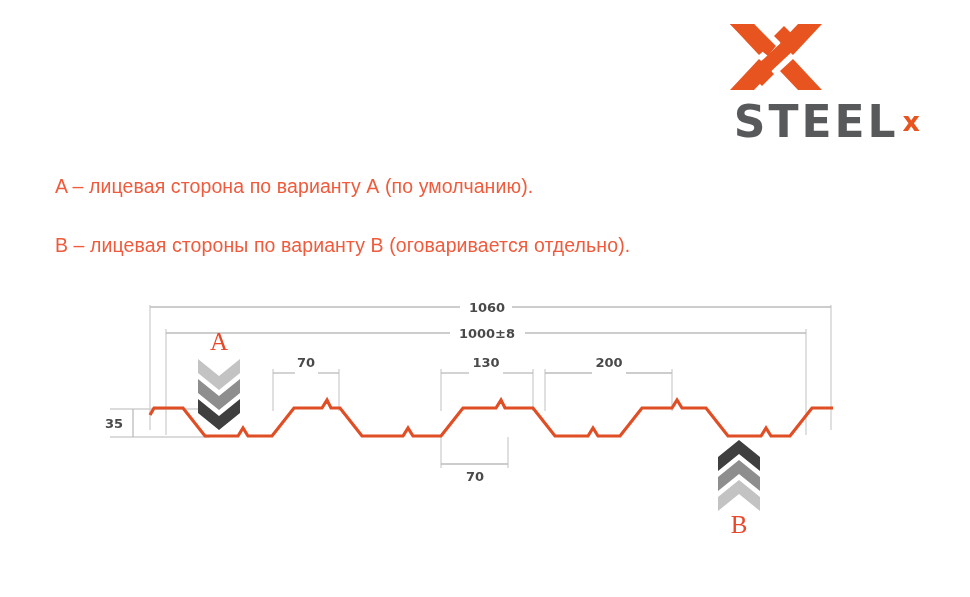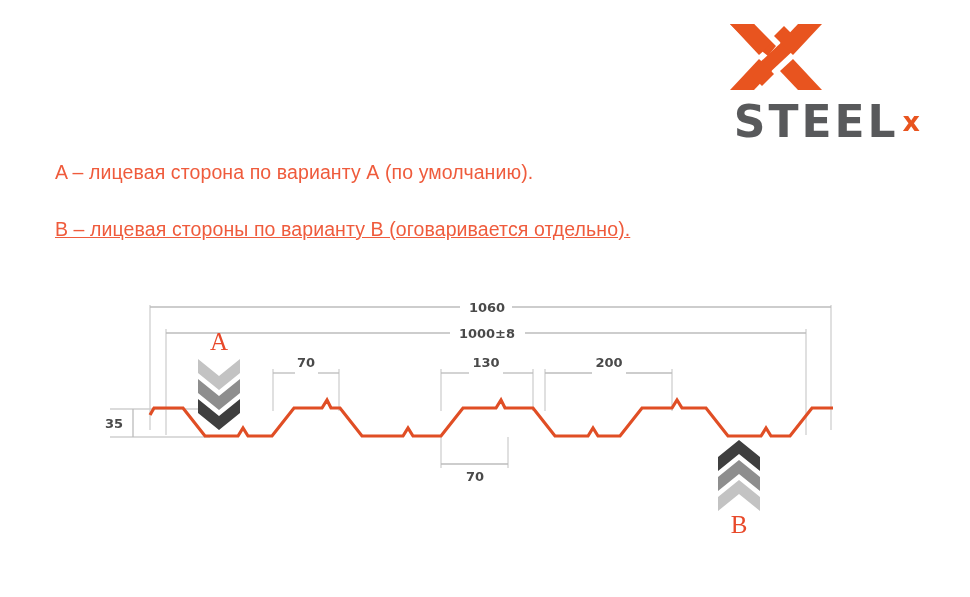--- a/index.html
+++ b/index.html
@@ -68,22 +68,22 @@
   .legend-text {
     position: absolute;
     left: 55px;
     color: #ef5b3c;
     font-family: "Liberation Sans", sans-serif;
     font-size: 19.5px;
     font-weight: normal;
     white-space: nowrap;
     letter-spacing: 0.1px;
   }
-  #legend-a { top: 161px; }
-  #legend-b { top: 218px; text-decoration: underline; }
+  #legend-a { top: 175px; }
+  #legend-b { top: 234px; }
 
   
   .drawing {
     position: absolute;
     left: 0px;
     top: 285px;
     width: 816px;
     height: 270px;
   }
   svg { display: block; }

